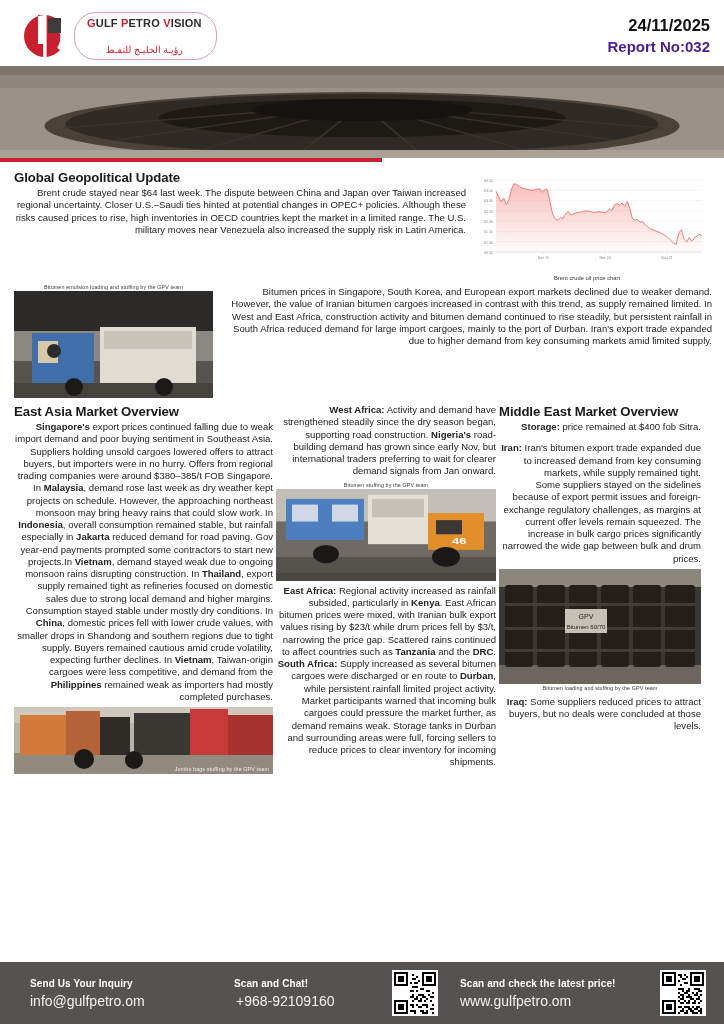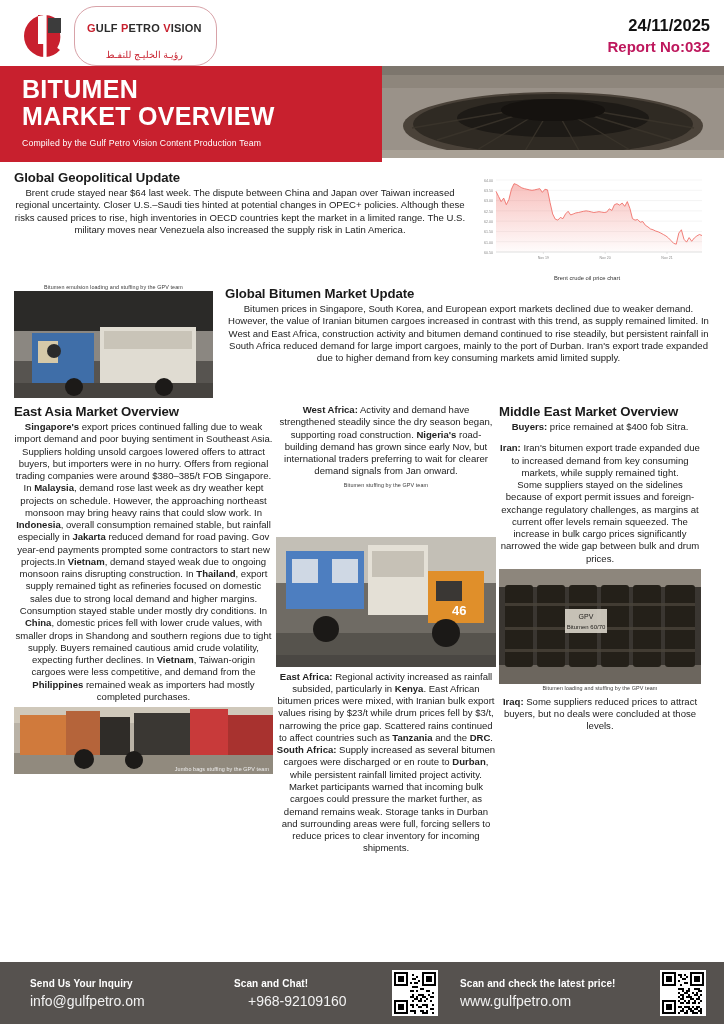--- a/index.html
+++ b/index.html
@@ -13,31 +13,31 @@
 
   
   .topbar {
     height: 66px; display:flex; align-items:center;
     justify-content:space-between; padding: 6px 14px 0 22px;
   }
   .logo { display:flex; align-items:center; }
   .logo-mark { position:relative; width:46px; height:46px; flex:0 0 46px; }
   .logo-words {
     margin-left:6px; border:1px solid #d8a2a8; border-radius:22px;
-    padding:15px 14px 4px 12px; line-height:1.1;
+    padding:4px 14px 4px 12px; line-height:1.1;
   }
   .logo-line1 { font-size:11px; font-weight:bold; letter-spacing:.2px; color:#2b2b2b; white-space:nowrap;}
   .logo-line1 .r { color:#c8202e; }
   .logo-line2 {
     font-size:9.5px; color:#c8202e; direction:rtl; text-align:center;
     letter-spacing:1px; margin-top:16px;
   }
   .meta { text-align:right; line-height:1.32; }
   .meta .date { font-size:16.5px; font-weight:bold; color:#111; }
-  .meta .rep  { font-size:15px;  font-weight:bold; color:#be185d; }
+  .meta .rep  { font-size:15px;  font-weight:bold; color:#4c1d95; }
 
   
   .hero { position:relative; display:flex; height:92px; width:724px; }
   .hero-red {
     width:382px; background:#c8202e; color:#fff;
     padding:10px 0 0 22px; position:relative;
   }
   .hero-title { font-size:25px; font-weight:bold; line-height:1.06; letter-spacing:.3px; }
   .hero-sub { font-size:8.7px; margin-top:9px; letter-spacing:.15px; }
   .hero-img { flex:1; position:relative; overflow:hidden; background:#8c8377; }
@@ -53,21 +53,21 @@
     position:absolute; right:4px; bottom:2px; font-size:5.4px;
     color:#efefef; letter-spacing:.1px;
   }
 
   
   h2.sec {
     font-size:13.2px; font-weight:bold; color:#1a1a1a;
     margin-bottom:2px; letter-spacing:-.1px;
   }
   p.body {
-    font-size:9.55px; line-height:1.285; color:#222; text-align:center;
+    font-size:9.55px; line-height:1.285; color:#222; text-align:right;
   }
   p.body b { font-weight:bold; }
 
   
   .georow { display:flex; padding:8px 12px 0 14px; gap:0; }
   .geo-left { width:452px; }
   .chartbox { width:242px; padding-top:4px; }
   .chart-cap { font-size:5.8px; text-align:center; color:#333; margin-top:1px; }
 
   
@@ -117,27 +117,20 @@
         <div class="logo-line2">رؤيـة الخليـج للنفـط</div>
       </div>
     </div>
     <div class="meta">
       <div class="date">24/11/2025</div>
       <div class="rep">Report No:032</div>
     </div>
   </div>
 
   <div class="hero">
-    <div class="hero-red">
-      <div class="hero-title">
-        <div>BITUMEN</div>
-        <div>MARKET OVERVIEW</div>
-      </div>
-      <div class="hero-sub">Compiled by the Gulf Petro Vision Content Production Team</div>
-    </div>
     <div class="hero-img photo">
       <svg viewBox="0 0 342 92" preserveAspectRatio="none" aria-hidden="true">
         <rect width="342" height="92" fill="#9a9289"></rect>
         <rect y="0" width="342" height="22" fill="#8e867c"></rect>
         <rect y="0" width="342" height="9" fill="#7d766d"></rect>
         <ellipse cx="171" cy="60" rx="150" ry="34" fill="#4a4239"></ellipse>
         <ellipse cx="171" cy="58" rx="140" ry="30" fill="#2f2a23"></ellipse>
         <g fill="#1d1a16">
           <ellipse cx="171" cy="52" rx="96" ry="19"></ellipse>
         </g>
@@ -217,21 +210,20 @@
           <circle cx="40" cy="60" r="7" fill="#2b2b2b"></circle>
           <rect x="86" y="36" width="96" height="58" fill="#e0dcd2"></rect>
           <rect x="90" y="40" width="88" height="18" fill="#c9c4b8"></rect>
           <rect x="0" y="92" width="199" height="15" fill="#46433f"></rect>
           <circle cx="60" cy="96" r="9" fill="#1c1a18"></circle>
           <circle cx="150" cy="96" r="9" fill="#1c1a18"></circle>
         </svg>
       </div>
     </div>
     <div class="gb-text">
-      <h2 class="sec">Global Bitumen Market Update</h2>
       <p class="body">Bitumen prices in Singapore, South Korea, and European export markets declined due to weaker demand. However, the value of Iranian bitumen cargoes increased in contrast with this trend, as supply remained limited. In West and East Africa, construction activity and bitumen demand continued to rise steadily, but persistent rainfall in South Africa reduced demand for large import cargoes, mainly to the port of Durban. Iran's export trade expanded due to higher demand from key consuming markets amid limited supply.</p>
     </div>
   </div>
 
   <div class="cols">
 
     <div class="col-ea">
       <h2 class="sec">East Asia Market Overview</h2>
       <p class="body"><b>Singapore's</b><span> export prices continued falling due to weak import demand and poor buying sentiment in Southeast Asia. Suppliers holding unsold cargoes lowered offers to attract buyers, but importers were in no hurry. Offers from regional trading companies were around $380–385/t FOB Singapore.</span><br><span>In </span><b>Malaysia</b><span>, demand rose last week as dry weather kept projects on schedule. However, the approaching northeast monsoon may bring heavy rains that could slow work. In </span><b>Indonesia</b><span>, overall consumption remained stable, but rainfall especially in </span><b>Jakarta</b><span> reduced demand for road paving. Gov year-end payments prompted some contractors to start new projects.In </span><b>Vietnam</b><span>, demand stayed weak due to ongoing monsoon rains disrupting construction. In </span><b>Thailand</b><span>, export supply remained tight as refineries focused on domestic sales due to strong local demand and higher margins. Consumption stayed stable under mostly dry conditions. In </span><b>China</b><span>, domestic prices fell with lower crude values, with smaller drops in Shandong and southern regions due to tight supply. Buyers remained cautious amid crude volatility, expecting further declines. In </span><b>Vietnam</b><span>, Taiwan-origin cargoes were less competitive, and demand from the </span><b>Philippines</b><span> remained weak as importers had mostly completed purchases.</span></p>
       <div class="photo" style="height:67px;margin-top:4px;">
@@ -249,21 +241,21 @@
           <circle cx="70" cy="52" r="10" fill="#1c1a18"></circle>
           <circle cx="120" cy="53" r="9" fill="#1c1a18"></circle>
         </svg>
         <div class="cap-over">Jumbo bags stuffing by the GPV team</div>
       </div>
     </div>
 
     <div class="col-af">
       <p class="body"><b>West Africa:</b><span> Activity and demand have strengthened steadily since the dry season began, supporting road construction. </span><b>Nigeria's</b><span> road-building demand has grown since early Nov, but international traders  preferring to wait for clearer demand signals from Jan onward.</span></p>
       <div class="cap" style="margin-top:3px;">Bitumen stuffing by the GPV team</div>
-      <div class="photo" style="height:130px;margin-top:48px;">
+      <div class="photo" style="height:92px;">
         <svg viewBox="0 0 220 130" preserveAspectRatio="none" aria-hidden="true">
           <rect width="220" height="130" fill="#a8a39a"></rect>
           <rect x="0" y="0" width="220" height="46" fill="#c3bfb6"></rect>
           <rect x="0" y="46" width="220" height="50" fill="#6f6b64"></rect>
           <rect x="0" y="96" width="220" height="34" fill="#56534d"></rect>
           <rect x="10" y="14" width="78" height="58" fill="#4d7ec0"></rect>
           <rect x="16" y="22" width="26" height="24" fill="#cfd8e4"></rect>
           <rect x="56" y="22" width="26" height="24" fill="#cfd8e4"></rect>
           <rect x="92" y="8" width="60" height="70" fill="#e4e0d6"></rect>
           <rect x="96" y="14" width="52" height="26" fill="#c6c1b6"></rect>
@@ -274,21 +266,21 @@
           <circle cx="170" cy="96" r="14" fill="#1b1917"></circle>
           <rect x="0" y="118" width="220" height="12" fill="#4a4743"></rect>
         </svg>
       </div>
       <p class="body" style="margin-top:4px;"><b>East Africa:</b><span> Regional activity increased as rainfall subsided, particularly in </span><b>Kenya</b><span>. East African bitumen prices were mixed, with Iranian bulk export values rising by $23/t while drum prices fell by $3/t, narrowing the price gap. Scattered rains continued to affect countries such as </span><b>Tanzania</b><span> and the </span><b>DRC</b><span>.</span></p>
       <p class="body"><b>South Africa:</b><span> Supply increased as several bitumen cargoes were discharged or en route to </span><b>Durban</b><span>, while persistent rainfall limited project activity. Market participants warned that incoming bulk cargoes could pressure the market further, as demand remains weak. Storage tanks in Durban and surrounding areas were full, forcing sellers to reduce prices to clear inventory for incoming shipments.</span></p>
     </div>
 
     <div class="col-me">
       <h2 class="sec">Middle East Market Overview</h2>
-      <p class="body"><b>Buyers:</b><span> price remained at $400 fob Sitra.</span></p>
+      <p class="body"><b>Storage:</b><span> price remained at $400 fob Sitra.</span></p>
       <p class="body" style="margin-top:9px;"><b>Iran:</b><span> Iran's bitumen export trade expanded due to increased demand from key consuming markets, while supply remained tight.</span><br><span> Some suppliers stayed on the sidelines because of export permit issues and foreign-exchange regulatory challenges, as margins at current offer levels remain squeezed. The increase in bulk cargo prices significantly narrowed the wide gap between bulk and drum prices.</span></p>
       <div class="photo" style="height:115px;margin-top:4px;">
         <svg viewBox="0 0 202 115" preserveAspectRatio="none" aria-hidden="true">
           <rect width="202" height="115" fill="#3a3631"></rect>
           <rect x="0" y="0" width="202" height="18" fill="#8d867c"></rect>
           <rect x="0" y="96" width="202" height="19" fill="#6c665e"></rect>
           <g fill="#242019">
             <rect x="6" y="16" width="28" height="82" rx="3"></rect>
             <rect x="38" y="16" width="28" height="82" rx="3"></rect>
             <rect x="70" y="16" width="28" height="82" rx="3"></rect>
@@ -311,21 +303,21 @@
     </div>
   </div>
 
   <div class="footer">
     <div class="f-block" style="margin-left:30px;width:200px;display:block;">
       <div class="f-title">Send Us Your Inquiry</div>
       <div class="f-sub">info@gulfpetro.om</div>
     </div>
     <div class="f-block" style="width:180px;display:block;">
       <div class="f-title" style="margin-left:4px;">Scan and Chat!</div>
-      <div class="f-sub" style="margin-left:18px;">+968-92109160</div>
+      <div class="f-sub" style="margin-left:6px;">+968-92109160</div>
     </div>
     <div class="qr" style="margin-left:-18px;">
       <svg viewBox="0 0 21 21" width="42" height="42" shape-rendering="crispEdges" aria-hidden="true">
         <rect width="21" height="21" fill="#fff"></rect>
         <g fill="#000">
           <rect x="0" y="0" width="7" height="1"></rect>
             <rect x="0" y="6" width="7" height="1"></rect>
           <rect x="0" y="0" width="1" height="7"></rect>
             <rect x="6" y="0" width="1" height="7"></rect>
           <rect x="2" y="2" width="3" height="3"></rect>

